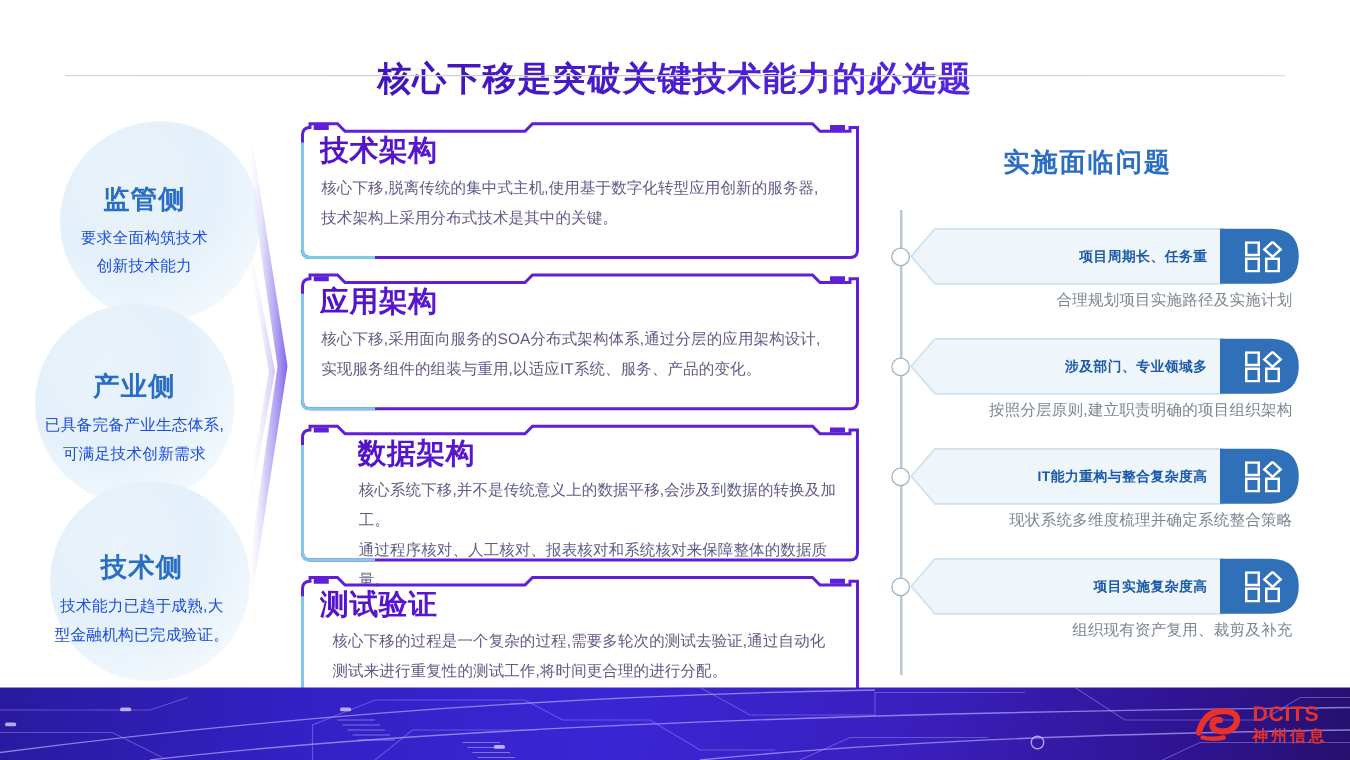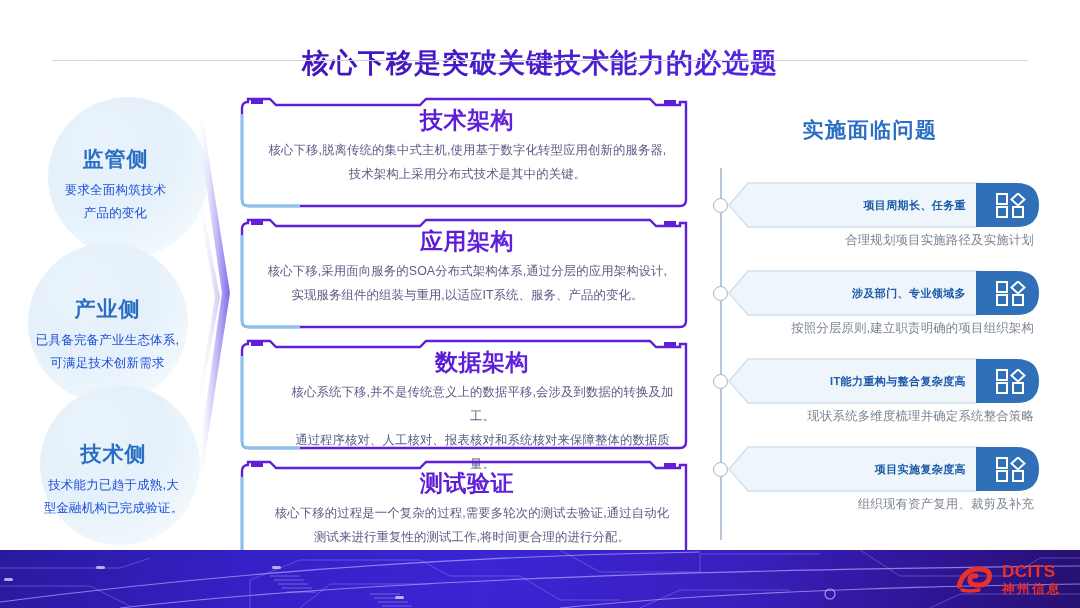--- a/index.html
+++ b/index.html
@@ -107,21 +107,20 @@
     top: 96px;
     left: 240px;
     width: 450px;
     height: 444px;
   }
   .card {
     position: relative;
     width: 448px;
     margin-bottom: 9px;
     padding: 8px 10px 10px 14px;
-    text-align: center;
   }
   .card-frame {
     position: absolute;
     inset: 0;
     pointer-events: none;
   }
   .card-title {
     position: relative;
     font-size: 23px;
     font-weight: 700;
@@ -284,21 +283,21 @@
 
   <div class="left-col">
     <div class="blob blob-1"></div>
     <div class="blob blob-2"></div>
     <div class="blob blob-3"></div>
 
     <div class="left-item i1">
       <div class="left-heading">监管侧</div>
       <div class="left-desc">
         <div>要求全面构筑技术</div>
-        <div>产品的变化</div>
+        <div>创新技术能力</div>
       </div>
     </div>
 
     <div class="left-item i2">
       <div class="left-heading">产业侧</div>
       <div class="left-desc">
         <div>已具备完备产业生态体系,</div>
         <div>可满足技术创新需求</div>
       </div>
     </div>

